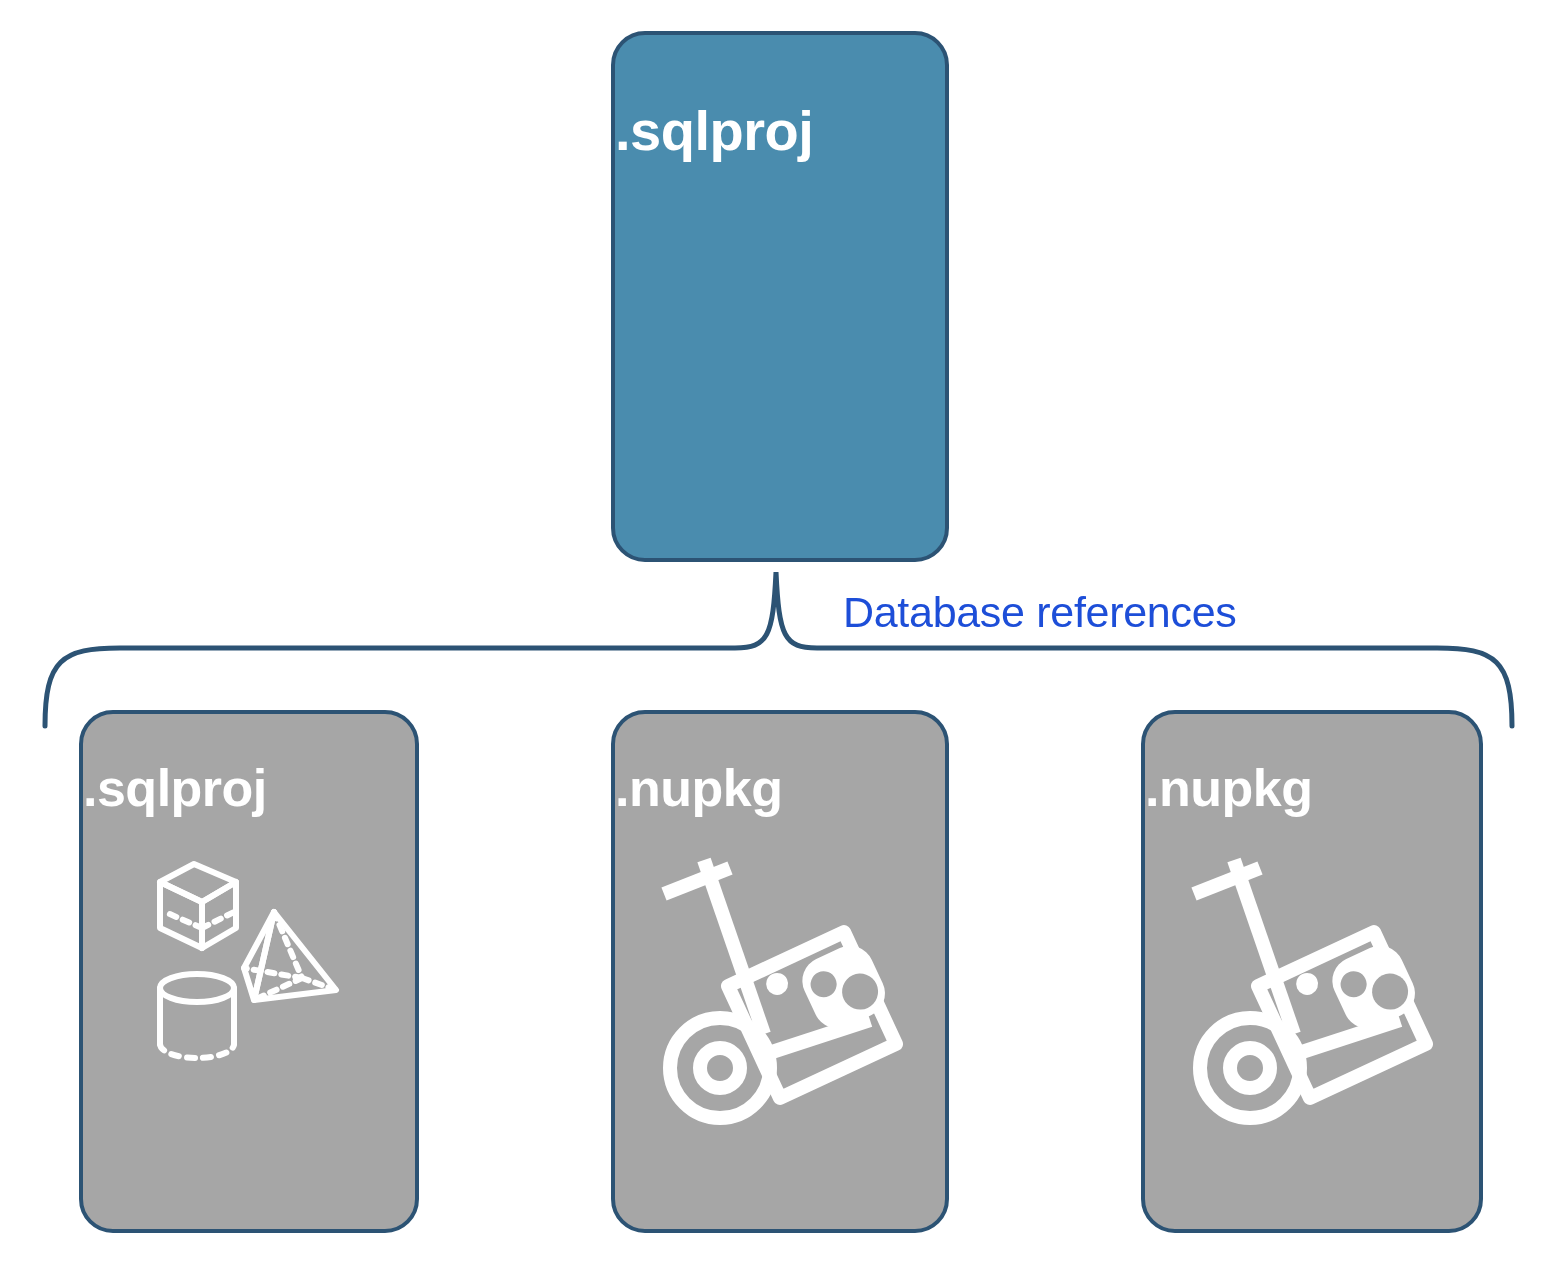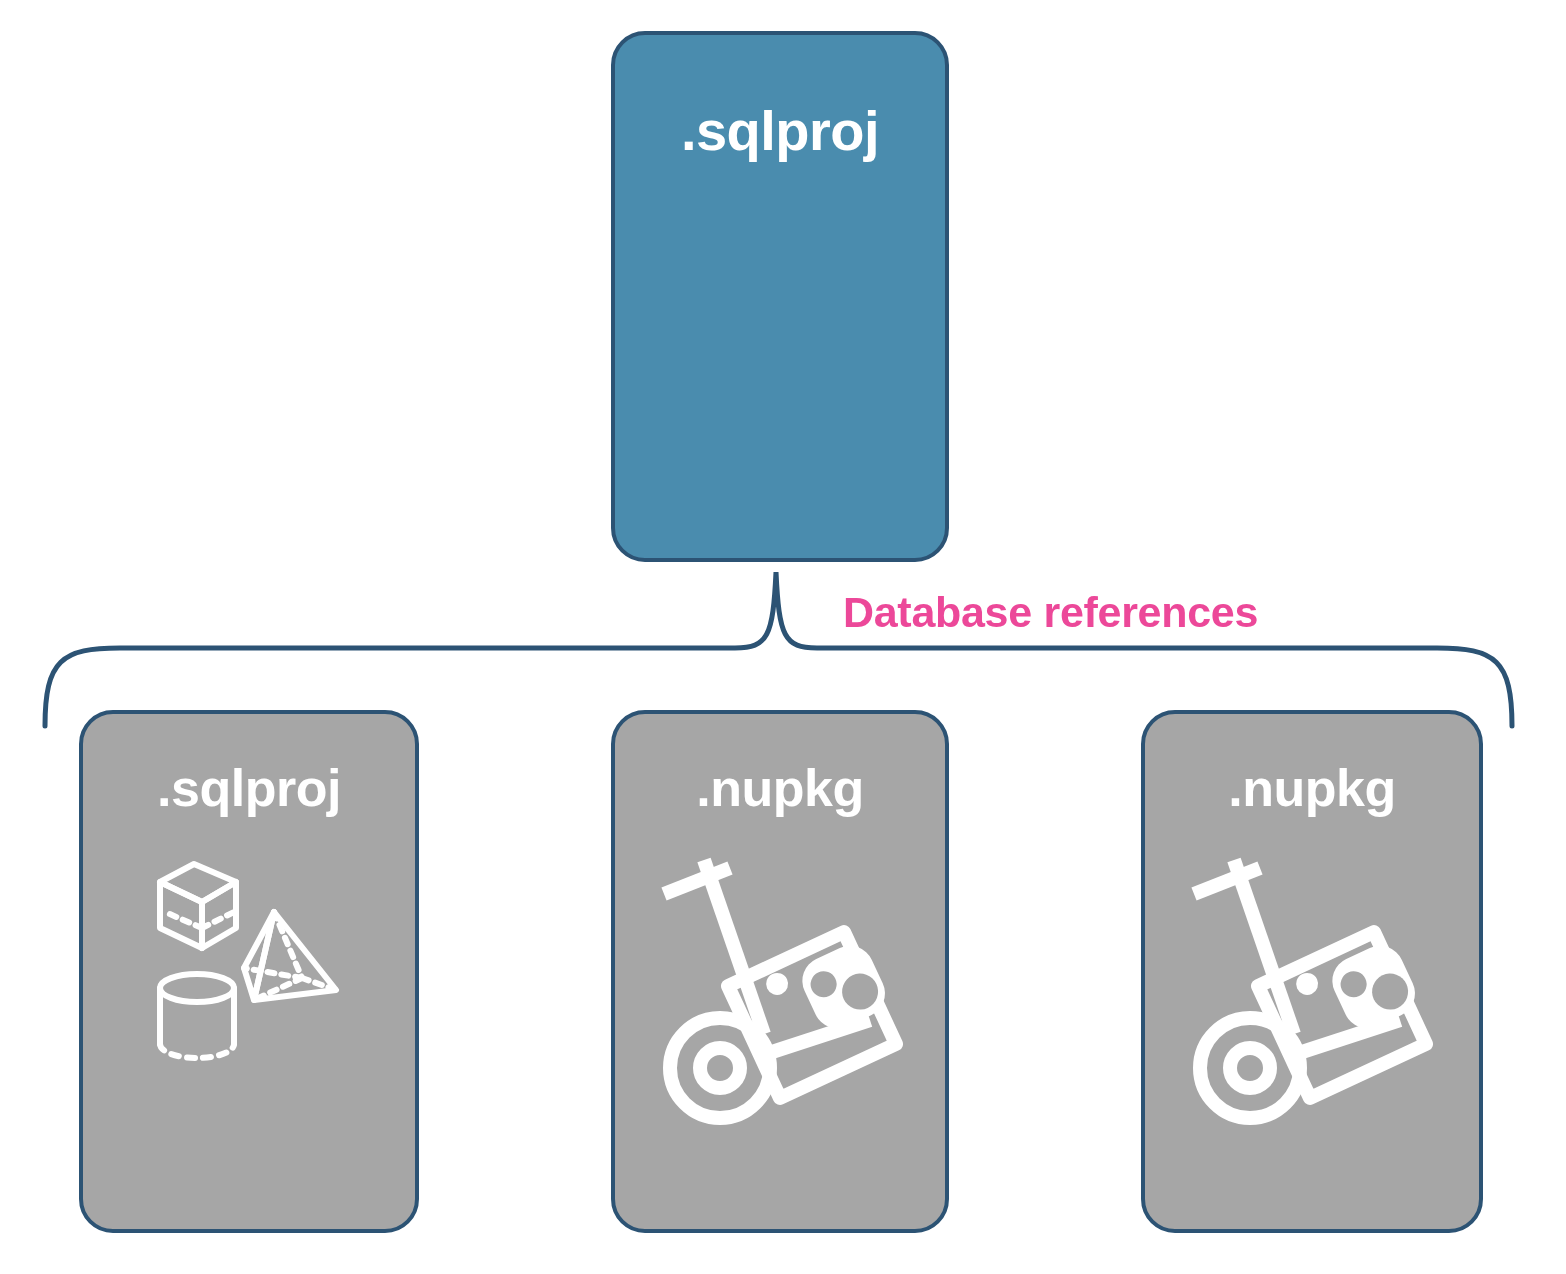--- a/index.html
+++ b/index.html
@@ -29,21 +29,21 @@
   .node.primary {
     background: #4a8cae;
   }
   .node.secondary {
     background: #a6a6a6;
   }
   .node-title {
     position: absolute;
     left: 0;
     right: 0;
-    text-align: center;
+    text-align: left;
     color: #ffffff;
     font-weight: bold;
     letter-spacing: -0.5px;
     line-height: 1;
     user-select: none;
   }
   #node-sqlproj-main { left: 611px; top: 31px; width: 338px; height: 531px; }
   #node-sqlproj-main .node-title { top: 68px; font-size: 56px; }
 
   #node-sqlproj-ref  { left: 79px;  top: 710px; width: 340px; height: 523px; }
@@ -75,22 +75,22 @@
     stroke-width: 5;
     stroke-linecap: round;
   }
 
   
   #brace-label {
     position: absolute;
     left: 843px;
     top: 588px;
     font-size: 43px;
-    font-weight: bold;
-    color: #ec4899;
+    font-weight: normal;
+    color: #1d4ed8;
     letter-spacing: -0.3px;
     white-space: nowrap;
     user-select: none;
   }
 </style>
 </head>
 <body>
 
 <div id="canvas">
 

